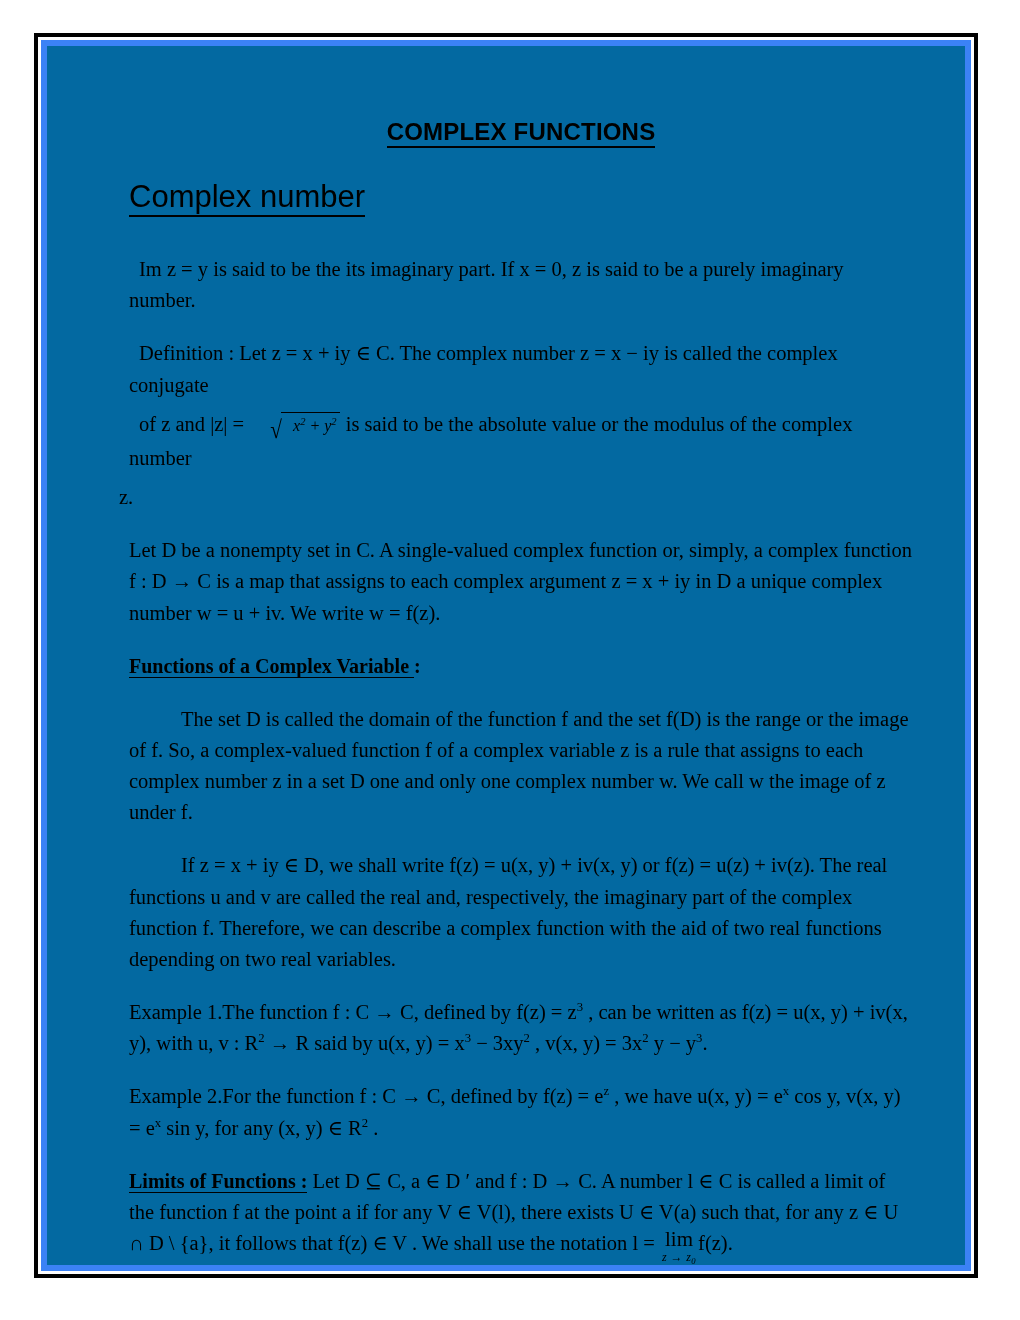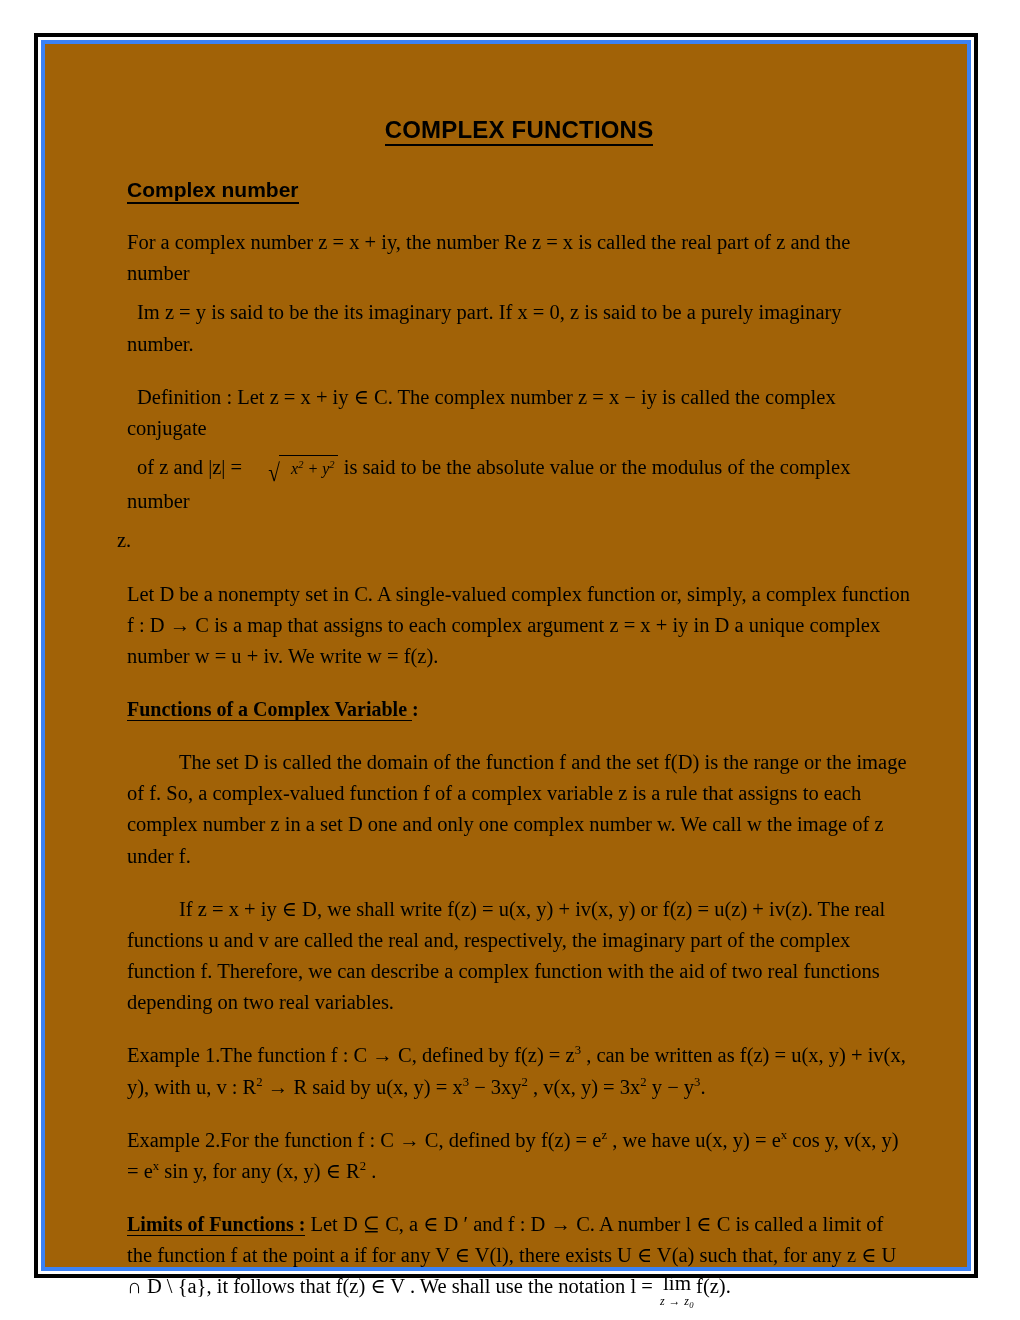--- a/index.html
+++ b/index.html
@@ -26,23 +26,23 @@
     border: 4px solid #000000;
     box-sizing: border-box;
     background: #ffffff;
   }
   .page-inner {
     position: absolute;
     left: 3px;
     top: 3px;
     right: 3px;
     bottom: 3px;
-    border: 4px solid #3b82f6;
+    border: 6px solid #3b82f6;
     box-sizing: border-box;
-    background: #a16207;
+    background: #0369a1;
   }
 
   .content {
     position: absolute;
     left: 82px;
     top: 72px;
     width: 784px;
   }
 
   
@@ -54,23 +54,23 @@
     letter-spacing: 0.2px;
     margin: 0 0 34px 0;
   }
   .doc-title span {
     border-bottom: 2px solid #000;
     padding-bottom: 1px;
   }
 
   .section-title {
     font-family: "Liberation Sans", "DejaVu Sans", sans-serif;
-    font-weight: bold;
-    font-size: 21px;
-    margin: 0 0 26px 0;
+    font-weight: normal;
+    font-size: 31px;
+    margin: 0 0 40px 0;
     line-height: 1.1;
   }
   .section-title span {
     border-bottom: 2px solid #000;
     padding-bottom: 1px;
   }
 
   .sub-head {
     font-weight: bold;
     font-size: 20px;
@@ -151,21 +151,20 @@
 
 <div class="page">
   <div class="page-inner">
 
     <div class="content">
 
       <div class="doc-title"><span>COMPLEX FUNCTIONS</span></div>
 
       <div class="section-title"><span>Complex number</span></div>
 
-      <p class="tight">For a complex number  z = x + iy, the number Re z = x is called the real part of z and the number</p>
       <p class="indent-sm gap">Im z = y is said to be the its imaginary part. If x = 0, z is said to be a purely imaginary number.</p>
 
       <p class="indent-sm tight">Definition : Let z = x + iy ∈ C. The complex number z = x − iy is called the complex conjugate</p>
 
       <p class="indent-sm tight"><span>of z  and  |z| = </span><span class="radical"><span class="sign">√</span><span class="rad-body"><span>x</span><sup>2</sup><span> + </span><span>y</span><sup>2</sup></span></span><span> is said to be the absolute value or  the modulus of the complex number</span></p>
 
       <p class="gap" style="text-indent:-10px">z.</p>
 
       <p class="gap"> Let D be a nonempty set in C. A single-valued complex function or, simply, a complex function f : D → C is a map that assigns to each complex argument z = x + iy in D a unique complex number w = u + iv. We write w = f(z).</p>
 

